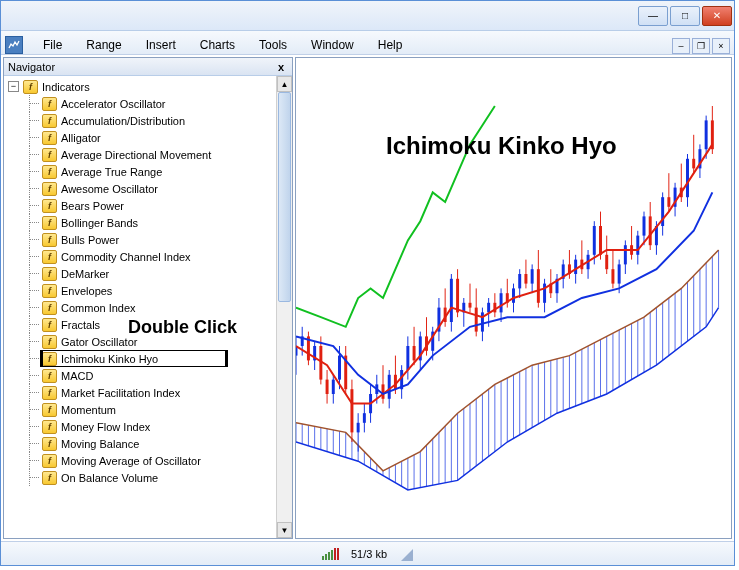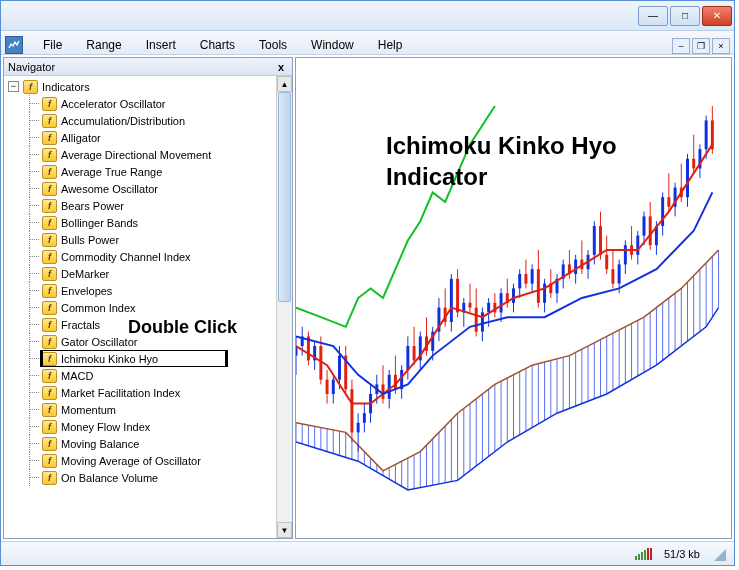--- a/index.html
+++ b/index.html
@@ -47,21 +47,21 @@
 .nav-tab { padding: 3px 14px; font-size: 11px; border-right: 1px solid #c0c8d8; cursor: pointer; background: #e0e8f2; }
 .nav-tab.active { background: #fff; border-bottom: 1px solid #fff; margin-bottom: -1px; }
 
 .chart-area { flex: 1; position: relative; background: #fff; margin: 2px 2px 2px 0; border: 1px solid #8aa0c0; overflow: hidden; }
 .chart-svg { position: absolute; inset: 0; width: 100%; height: 100%; }
 
 .annotation { position: absolute; font-weight: bold; color: #000; pointer-events: none; }
 .annotation.title { left: 90px; top: 72px; font-size: 24px; line-height: 1.3; }
 .annotation.dblclick { font-size: 18px; }
 
-.statusbar { height: 24px; background: linear-gradient(to bottom, #f6f9fd, #e3ecf7); border-top: 1px solid #c0d0e8; display: flex; align-items: center; justify-content: flex-end; padding: 0 8px; gap: 12px; font-size: 11px; }
+.statusbar { height: 24px; background: linear-gradient(to bottom, #f6f9fd, #e3ecf7); border-top: 1px solid #c0d0e8; display: flex; align-items: center; justify-content: center; padding: 0 8px; gap: 12px; font-size: 11px; }
 .status-icon { display: flex; gap: 1px; align-items: flex-end; height: 12px; }
 .status-bar-seg { width: 2px; background: #4a9040; }
 .status-resize { width: 14px; height: 14px; position: relative; }
 .status-resize::before { content: ""; position: absolute; right: 0; bottom: 0; width: 0; height: 0; border-style: solid; border-width: 0 0 12px 12px; border-color: transparent transparent #9ab0d0 transparent; }
 
 .dbl-click-wrap { position: absolute; left: 128px; top: 317px; }
 </style>
 </head>
 <body>
 
@@ -442,21 +442,20 @@
           <line x1="414.85714285714283" y1="58.80000000000001" x2="414.85714285714283" y2="102.89999999999998" stroke="#1030e0" stroke-width="1"></line>
           <rect x="413.35714285714283" y="63.69999999999999" width="3" height="29.399999999999977" fill="#1030e0"></rect>
           <line x1="421.14285714285717" y1="49" x2="421.14285714285717" y2="98" stroke="#e02010" stroke-width="1"></line>
           <rect x="419.64285714285717" y="63.69999999999999" width="3" height="29.399999999999977" fill="#e02010"></rect>
           <path d="M0 294 L31.428571428571427 313.6 L56.57142857142857 352.79999999999995 L75.42857142857143 352.79999999999995 L100.57142857142857 333.2 L125.71428571428571 303.8 L157.14285714285714 254.8 L188.57142857142856 264.6 L220 245 L251.42857142857142 235.2 L282.8571428571429 215.59999999999997 L314.2857142857143 196 L345.7142857142857 196 L377.1428571428571 156.79999999999995 L408.5714285714286 107.80000000000001 L421.14285714285717 88.20000000000005" stroke="#e02010" stroke-width="2" fill="none"></path>
           <path d="M0 284.20000000000005 L37.714285714285715 294 L62.857142857142854 323.4 L88 343 L113.14285714285714 333.2 L138.28571428571428 303.8 L176 274.4 L213.71428571428572 264.6 L251.42857142857142 264.6 L289.14285714285717 245 L326.8571428571429 235.2 L364.5714285714286 215.59999999999997 L402.2857142857143 176.39999999999998 L421.14285714285717 137.2" stroke="#1030e0" stroke-width="2" fill="none"></path>
           <path d="M0 254.8 L25.142857142857142 264.6 L50.285714285714285 274.4 L62.857142857142854 245 L75.42857142857143 235.2 L88 245 L100.57142857142857 215.59999999999997 L113.14285714285714 186.2 L125.71428571428571 166.59999999999997 L138.28571428571428 137.2 L150.85714285714286 147 L163.42857142857144 117.60000000000002 L176 88.20000000000005 L188.57142857142856 68.60000000000002 L201.14285714285714 49" stroke="#10c020" stroke-width="2" fill="none"></path>
         </svg>
       <div class="annotation title">
         <span>Ichimoku Kinko Hyo</span><br>
-        <span>Indicator</span>
       </div>
     </div>
 
   </div>
 
   <div class="statusbar">
     <div class="status-icon">
       <div class="status-bar-seg" style="height:4px"></div>
       <div class="status-bar-seg" style="height:6px"></div>
       <div class="status-bar-seg" style="height:8px"></div>

